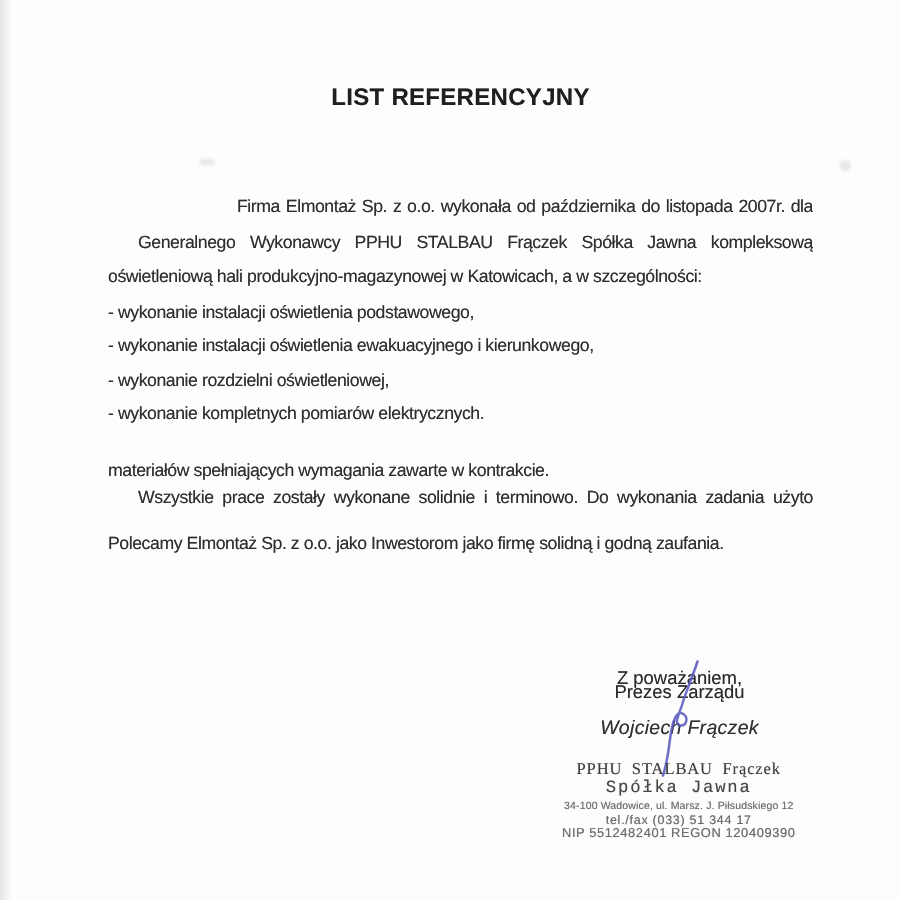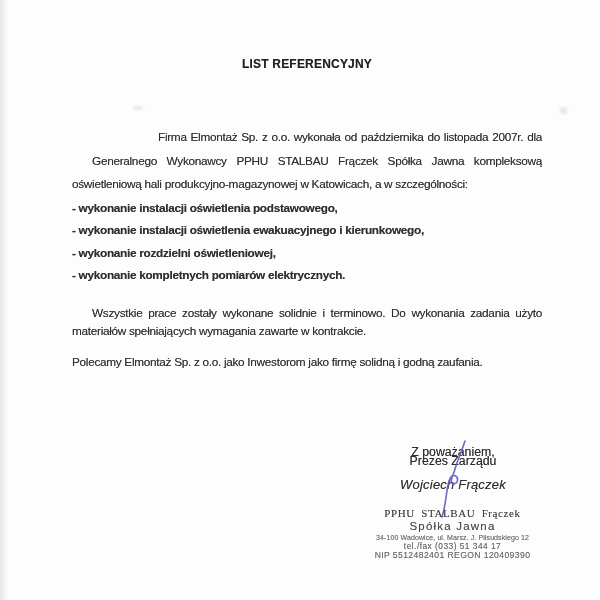--- a/index.html
+++ b/index.html
@@ -10,46 +10,46 @@
   
   .edge-shade { position:absolute; left:0; top:0; width:8px; height:600px;
     background:linear-gradient(to right, rgba(185,185,185,0.35), rgba(255,255,255,0)); }
   .speck { position:absolute; background:rgba(150,150,150,0.2); filter:blur(1px); border-radius:2px; }
   .speck-a { left:133px; top:106px; width:10px; height:4px; }
   .speck-b { left:560px; top:107px; width:7px; height:7px; }
 
   .doc-text { text-shadow:0 0 0.35px rgba(46,46,46,0.55); }
 
   .title { position:absolute; left:72px; top:57px; width:470px; text-align:center;
-    font-weight:bold; font-size:12px; letter-spacing:0.2px; color:#1f1f1f; }
+    font-weight:bold; font-size:16px; letter-spacing:0.2px; color:#1f1f1f; }
 
   .block { position:absolute; left:72px; width:470px; font-size:11.8px;
     letter-spacing:-0.3px; color:#2e2e2e; }
   .ln { overflow:hidden; }
   .jl { text-align:justify;margin-left:20px; }
   .jl::after { content:""; display:inline-block; width:100%; height:0; }
   .ind { padding-left:66px; }
 
   .p1 { top:126px; } .p1 .ln { height:23.5px; line-height:23.5px; }
-  .bullets { top:197px; } .bullets .ln { height:22.4px; line-height:22.4px;font-weight:bold; }
+  .bullets { top:197px; } .bullets .ln { height:22.4px; line-height:22.4px; }
   .p2 { top:305px; } .p2 .ln { height:17.5px; line-height:17.5px; }
   .p3 { top:353px; height:18px; line-height:18px; }
 
   .sigblock { position:absolute; left:352px; width:202px; text-align:center; }
   .closing { top:445px; font-size:12.3px; color:#2b2b2b; }
   .role    { top:454px; font-size:12.3px; color:#2b2b2b; }
   .name    { top:477px; font-size:13px; font-style:italic; letter-spacing:0.2px; color:#303030; }
 
   .ink { position:absolute; left:428px; top:438px; width:46px; height:82px; }
 
   .stamp { position:absolute; left:345px; top:507px; width:215px; text-align:center; }
   .stamp > div { text-shadow:0 0 0.5px rgba(90,90,90,0.5); }
   .st1 { font-family:"Liberation Serif", serif; font-size:11px; line-height:13px;
          letter-spacing:0.6px; word-spacing:3px; color:#3e3e3e; }
-  .st2 { font-family:Liberation Sans, sans-serif; font-size:11.5px; line-height:12.5px;
+  .st2 { font-family:Liberation Mono, monospace; font-size:11.5px; line-height:12.5px;
          letter-spacing:1.2px; color:#474747; }
   .st3 { font-size:7px;  line-height:8.8px; color:#6d6d6d; letter-spacing:0.1px; margin-top:1px; }
   .st4 { font-size:8.3px; line-height:9px;  color:#686868; letter-spacing:0.5px; }
   .st5 { font-size:8.6px; line-height:9.6px; color:#6a6a6a; letter-spacing:0.4px; }
 </style>
 </head>
 <body>
 
 <div class="page">
 
@@ -66,22 +66,22 @@
   </div>
 
   <div class="block bullets doc-text">
     <div class="ln">- wykonanie instalacji oświetlenia podstawowego,</div>
     <div class="ln">- wykonanie instalacji oświetlenia ewakuacyjnego i kierunkowego,</div>
     <div class="ln">- wykonanie rozdzielni oświetleniowej,</div>
     <div class="ln">- wykonanie kompletnych pomiarów elektrycznych.</div>
   </div>
 
   <div class="block p2 doc-text">
+    <div class="ln">materiałów spełniających wymagania zawarte w kontrakcie.</div>
     <div class="ln jl">Wszystkie prace zostały wykonane solidnie i terminowo. Do wykonania zadania użyto</div>
-    <div class="ln">materiałów spełniających wymagania zawarte w kontrakcie.</div>
   </div>
 
   <div class="block p3 ln doc-text">Polecamy Elmontaż Sp. z o.o. jako Inwestorom jako firmę solidną i godną zaufania.</div>
 
   <div class="sigblock closing doc-text">Z poważaniem,</div>
   <div class="sigblock role doc-text">Prezes Zarządu</div>
   <div class="sigblock name doc-text">Wojciech Frączek</div>
 
   <svg class="ink" viewBox="0 0 46 82">
     <path d="M 37 3 C 33 15, 29 24, 27 31

